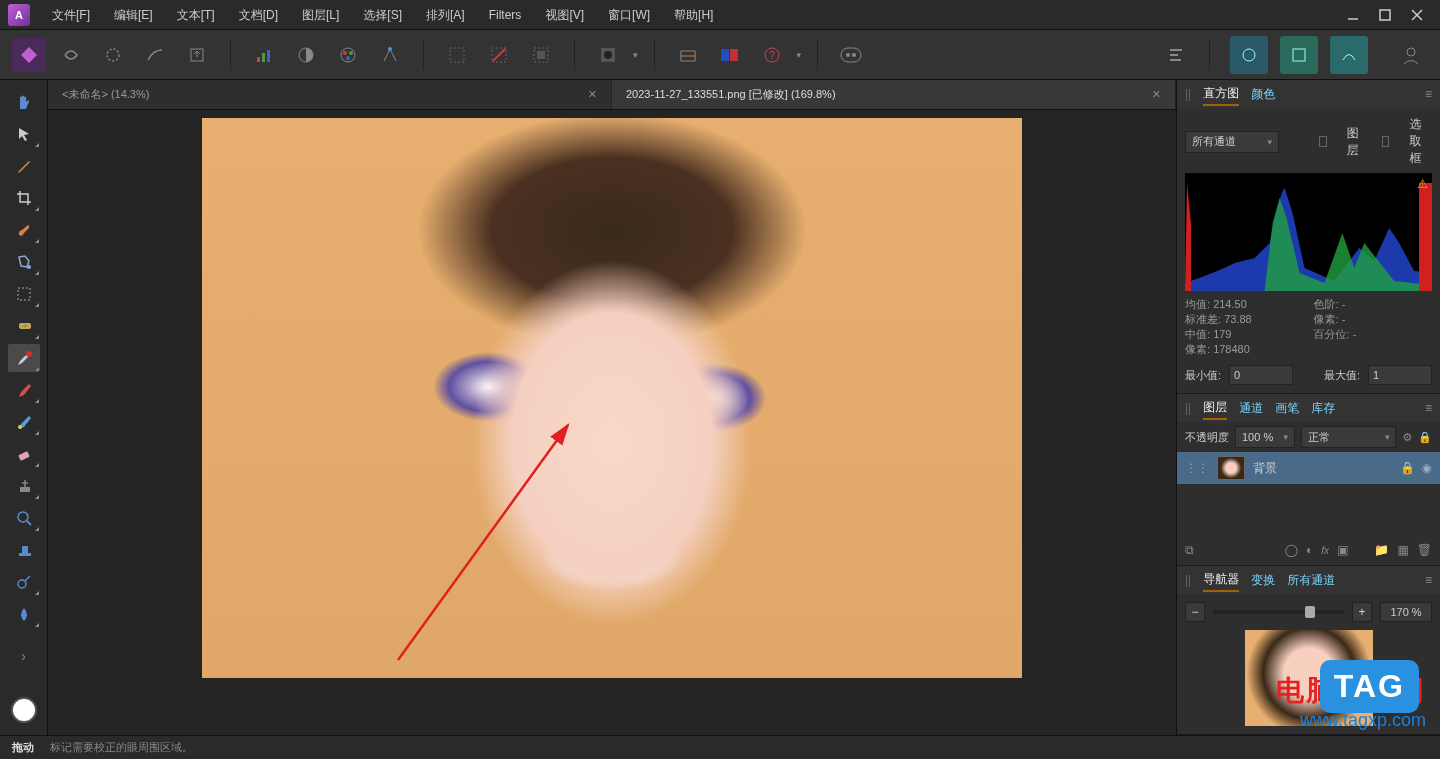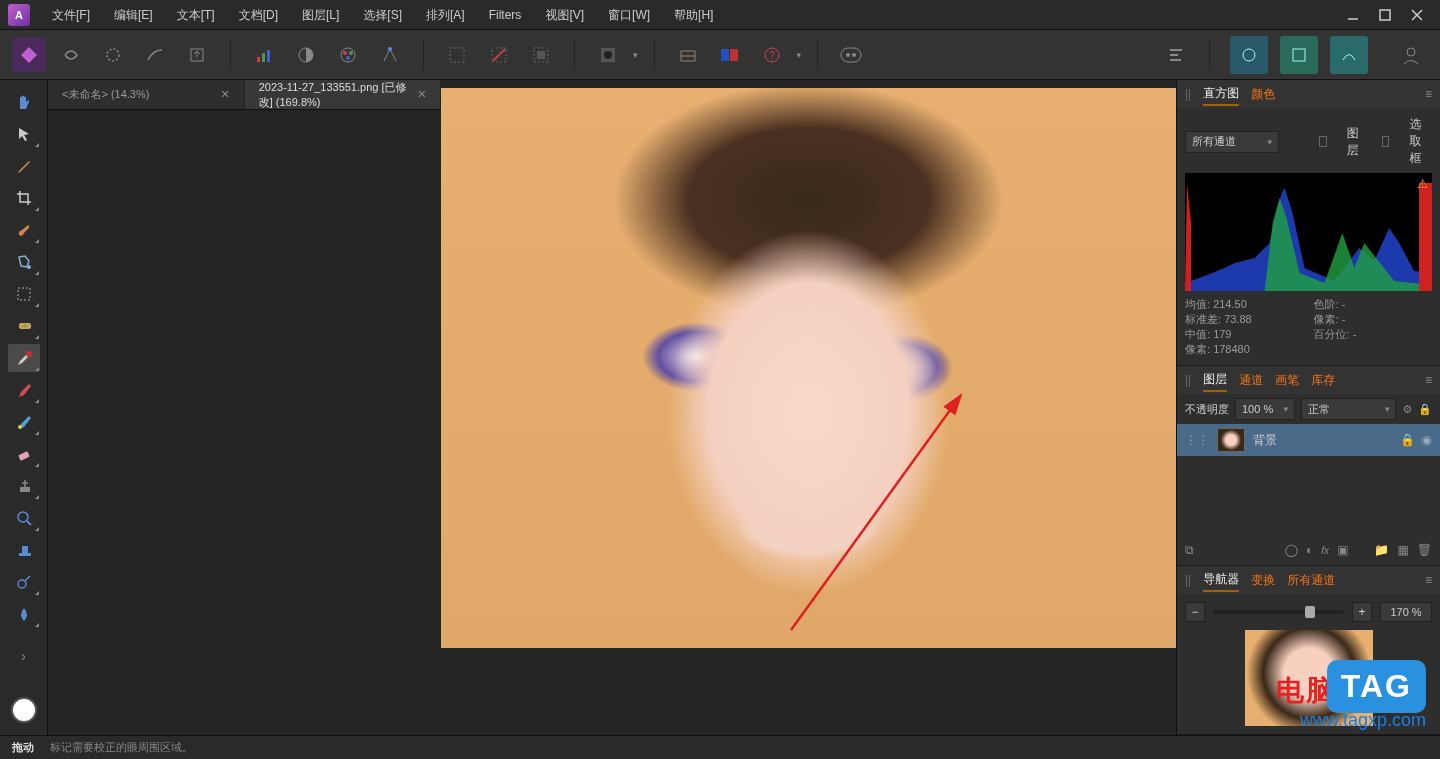--- a/index.html
+++ b/index.html
@@ -18,41 +18,41 @@
 .persona-liquify{background:#2a5a6a}
 .persona-develop{background:#2a6a5a}
 .persona-tone{background:#2a6a6a}
 .account{width:34px;height:34px;display:flex;align-items:center;justify-content:center;margin-left:18px}
 .main{display:flex;height:calc(100% - 80px - 24px)}
 .tools-col{width:48px;background:#2a2a2a;display:flex;flex-direction:column;align-items:center;padding-top:8px;gap:4px;border-right:1px solid #111}
 .tool{width:32px;height:28px;display:flex;align-items:center;justify-content:center;cursor:pointer;border-radius:2px;position:relative}
 .tool.active{background:#4a4a4a}
 .tool-tri{position:absolute;bottom:1px;right:1px;width:0;height:0;border-left:4px solid transparent;border-bottom:4px solid #888}
 .color-well{width:26px;height:26px;border-radius:50%;background:#fff;border:2px solid #555;margin-top:auto;margin-bottom:12px}
-.canvas-area{flex:1;display:flex;background:#242424}
+.canvas-area{flex:1;display:flex;flex-direction:column;background:#242424}
 .doc-tabs{height:30px;background:#2e2e2e;display:flex;border-bottom:1px solid #111}
 .doc-tab{padding:0 14px;display:flex;align-items:center;gap:10px;font-size:11px;color:#999;cursor:pointer;border-right:1px solid #222}
 .doc-tab.active{background:#383838;color:#ddd}
 .doc-tab .x{color:#888;cursor:pointer}
 .canvas-scroll{flex:1;display:flex;align-items:flex-start;justify-content:center;overflow:hidden;position:relative;padding-top:0}
 .canvas-img{width:820px;height:560px;margin-top:8px;position:relative;background:#e8b070}
 .portrait{position:absolute;inset:0;background:
   radial-gradient(ellipse 200px 260px at 50% 58%,#f8d8c8 0%,#f5d0c0 50%,transparent 70%),
   radial-gradient(ellipse 300px 180px at 50% 20%,#3a2a1a 0%,#4a3020 40%,transparent 65%),
   radial-gradient(ellipse 80px 50px at 35% 48%,#fff 0%,#a090c0 30%,#6050a0 50%,transparent 70%),
   radial-gradient(ellipse 80px 50px at 62% 50%,#fff 0%,#a090c0 30%,#6050a0 50%,transparent 70%),
   radial-gradient(ellipse 120px 60px at 50% 78%,#fff 0%,#f0e8e0 40%,transparent 60%),
   radial-gradient(ellipse 60px 30px at 50% 70%,#d87070 0%,transparent 70%),
   linear-gradient(180deg,#e8b070 0%,#e0a868 100%)}
 .arrow{position:absolute;left:340px;top:300px;width:200px;height:260px;pointer-events:none}
 .arrow svg{width:100%;height:100%}
 .right-panels{width:264px;background:#2e2e2e;border-left:1px solid #111;display:flex;flex-direction:column;overflow:hidden}
 .panel{border-bottom:1px solid #1a1a1a}
 .panel-tabs{height:28px;display:flex;align-items:center;padding:0 8px;gap:12px;background:#333}
-.panel-tab{font-size:12px;color:#f97316;cursor:pointer;padding:2px 0}
+.panel-tab{font-size:12px;color:#7dd3fc;cursor:pointer;padding:2px 0}
 .panel-tab.active{color:#eee;border-bottom:2px solid #a16207}
 .panel-menu{margin-left:auto;color:#888;cursor:pointer}
 .panel-body{padding:8px;background:#2e2e2e}
 .channel-row{display:flex;align-items:center;gap:20px;margin-bottom:6px}
 .dropdown{background:#3a3a3a;border:1px solid #222;height:22px;padding:0 6px;display:flex;align-items:center;justify-content:space-between;cursor:pointer;flex:0 0 94px;font-size:11px}
 .chev{font-size:9px;color:#888}
 .chk{width:11px;height:11px;border:1px solid #666;display:inline-block}
 .histogram{height:118px;background:#000;position:relative;overflow:hidden;margin-bottom:6px}
 .histo-svg{width:100%;height:100%}
 .warn{position:absolute;top:4px;right:4px;color:#ffb030;font-size:12px}
@@ -73,21 +73,21 @@
 .zoom-btn{width:20px;height:20px;background:#3a3a3a;border:1px solid #222;display:flex;align-items:center;justify-content:center;cursor:pointer}
 .slider{flex:1;height:4px;background:#222;position:relative;border-radius:2px}
 .slider-thumb{position:absolute;top:-4px;left:70%;width:10px;height:12px;background:#aaa;border-radius:2px}
 .zoom-val{background:#3a3a3a;border:1px solid #222;width:52px;height:20px;display:flex;align-items:center;justify-content:center;font-size:11px}
 .nav-thumb{margin-top:8px;width:128px;height:96px;margin-left:auto;margin-right:auto;background:#e8b070;background-image:radial-gradient(circle at 50% 45%,#f8d0c0 30%,#3a2818 55%,#e8b070 75%);position:relative}
 .statusbar{height:24px;background:#2a2a2a;border-top:1px solid #111;display:flex;align-items:center;padding:0 12px;font-size:11px;color:#888}
 .statusbar b{color:#ddd;margin-right:16px}
 .watermark{position:absolute;right:14px;bottom:28px;text-align:right;pointer-events:none}
 .watermark .cn{color:#ea2020;font-size:28px;font-weight:bold;letter-spacing:2px}
 .watermark .url{color:#1a80e0;font-size:18px}
-.watermark .tag{position:absolute;right:0;top:-12px;background:#2a90e0;color:#fff;font-size:32px;font-weight:bold;padding:8px 14px;border-radius:10px;letter-spacing:2px}
+.watermark .tag{position:absolute;right:7px;top:-12px;background:#2a90e0;color:#fff;font-size:32px;font-weight:bold;padding:8px 14px;border-radius:10px;letter-spacing:2px}
 svg{display:block}
 </style>
 </head>
 <body>
 
 <div class="menubar">
   <div class="logo">A</div>
   <div class="menu-item">文件[F]</div>
   <div class="menu-item">编辑[E]</div>
   <div class="menu-item">文本[T]</div>
@@ -437,20 +437,27 @@
         </div>
         <div class="stats">
           <div><span>均值:</span> <span>214.50</span></div>
           <div><span>色阶:</span> <span>-</span></div>
           <div><span>标准差:</span> <span>73.88</span></div>
           <div><span>像素:</span> <span>-</span></div>
           <div><span>中值:</span> <span>179</span></div>
           <div><span>百分位:</span> <span>-</span></div>
           <div><span>像素:</span> <span>178480</span></div>
         </div>
+        <div class="minmax">
+          <span>最小值:</span>
+          <input value="0" style="">
+          <div style="flex:1"></div>
+          <span>最大值:</span>
+          <input value="1" style="">
+        </div>
       </div>
     </div>
 
     <div class="panel" style="flex:1;display:flex;flex-direction:column">
       <div class="panel-tabs">
         <span style="color:#666">||</span>
         <div class="panel-tab active">图层</div>
         <div class="panel-tab">通道</div>
         <div class="panel-tab">画笔</div>
         <div class="panel-tab">库存</div>

